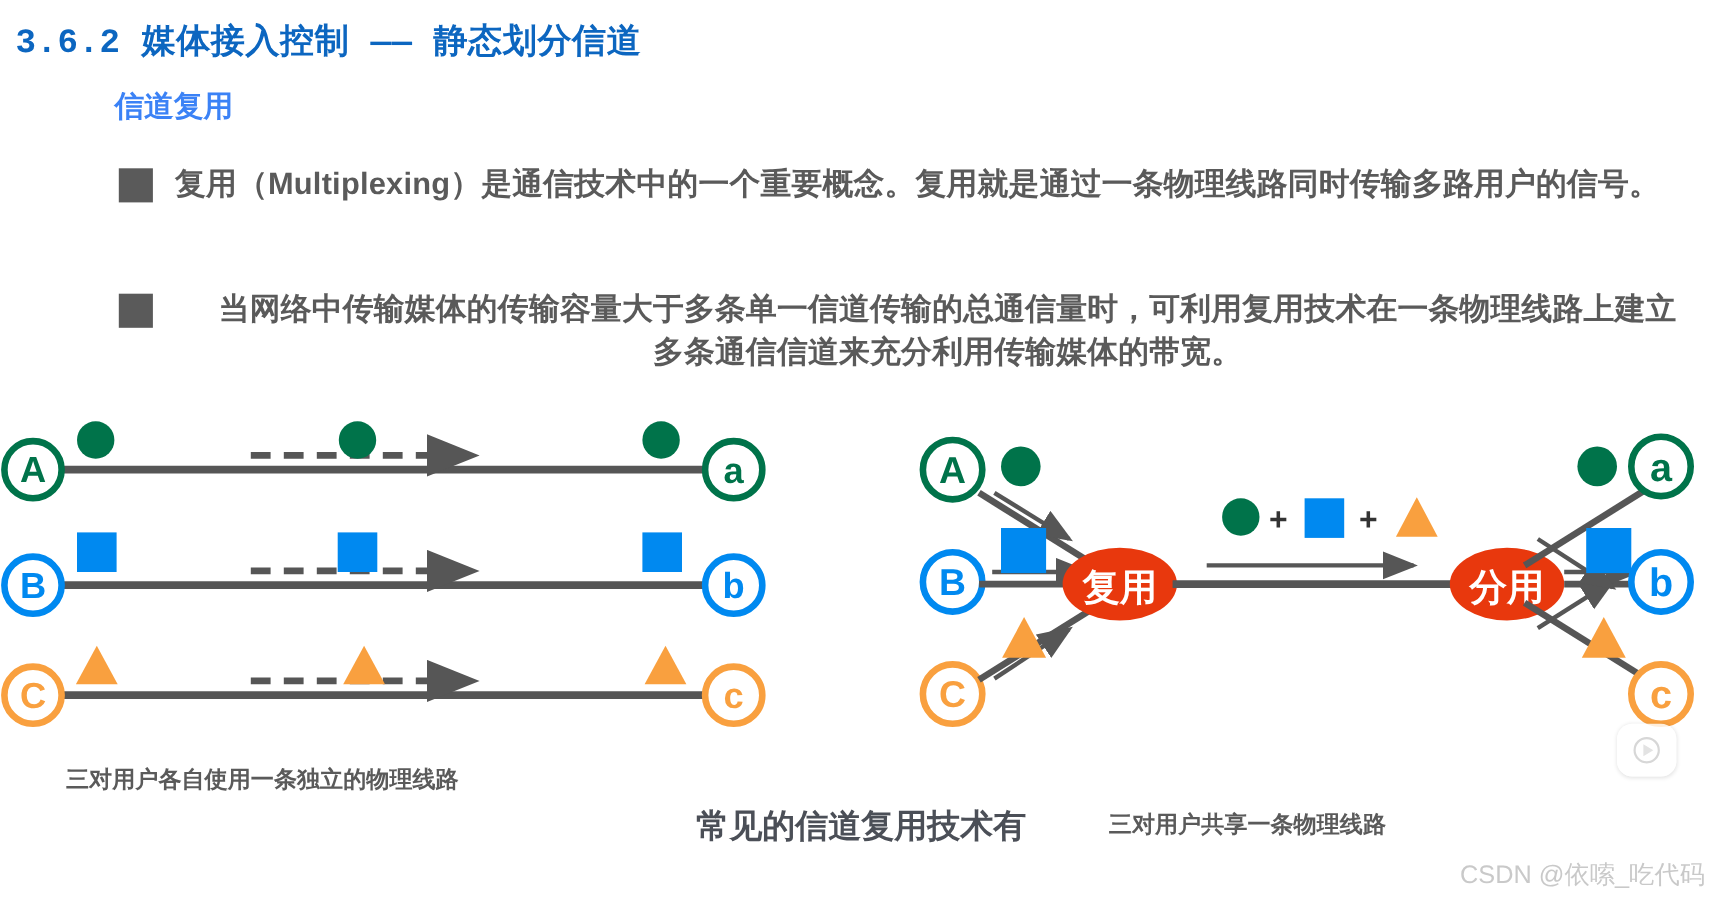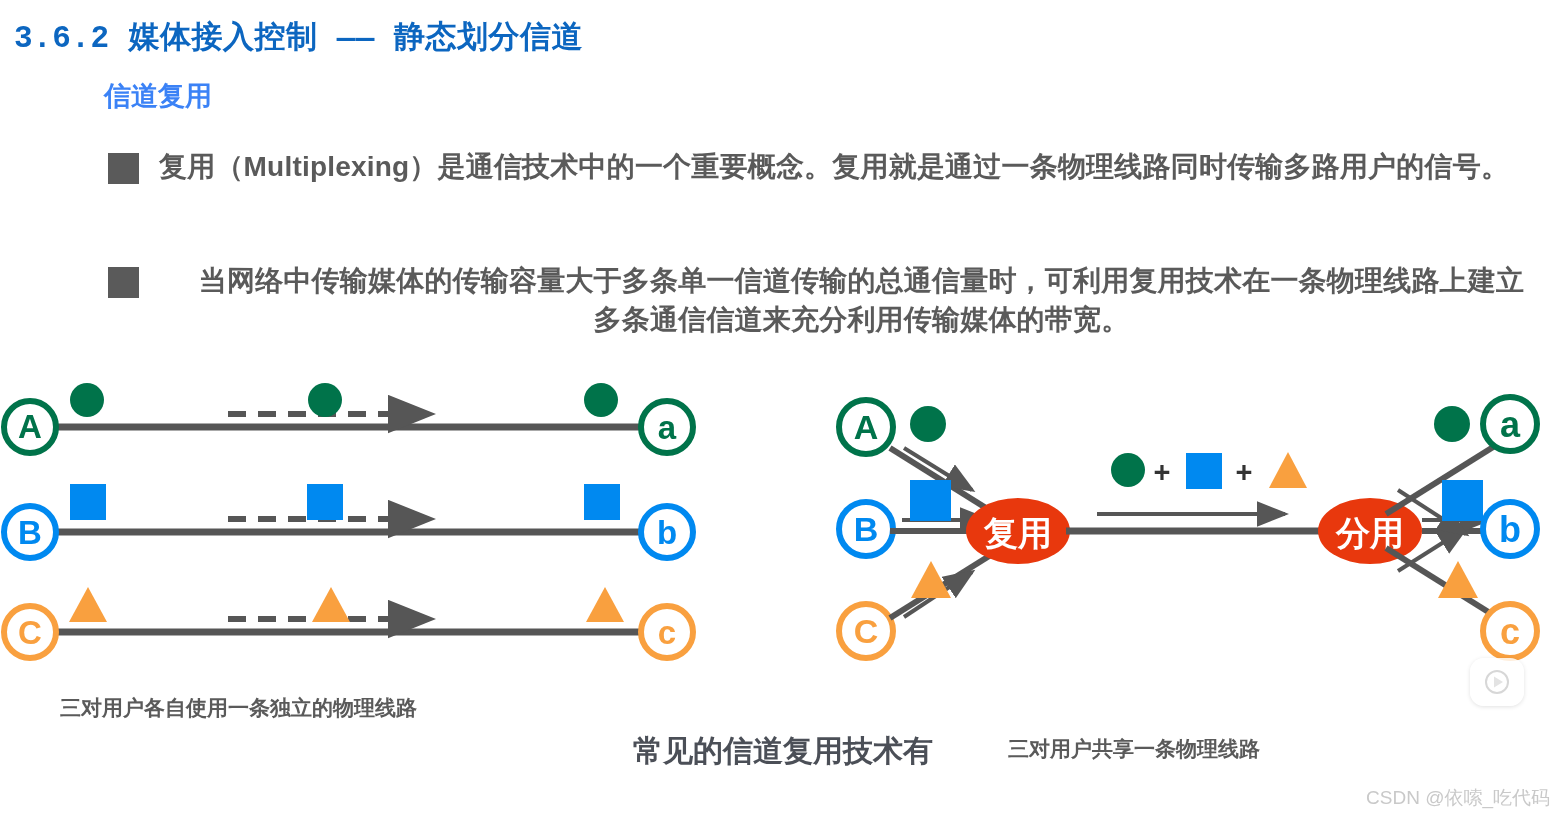--- a/index.html
+++ b/index.html
@@ -95,21 +95,21 @@
     border-radius: 14px;
     background: rgba(255,255,255,0.82);
     box-shadow: 0 1px 4px rgba(0,0,0,0.12);
     display: flex; align-items: center; justify-content: center;
   }
 
   
   #watermark {
     position: absolute;
     right: 16px; bottom: 6px;
-    font-size: 19px;
+    font-size: 23px;
     color: #c9c9c9;
     white-space: nowrap;
   }
 </style>
 </head>
 <body>
 
 <div id="title-main">3.6.2 媒体接入控制 —— 静态划分信道</div>
 <div id="title-sub">信道复用</div>
 

